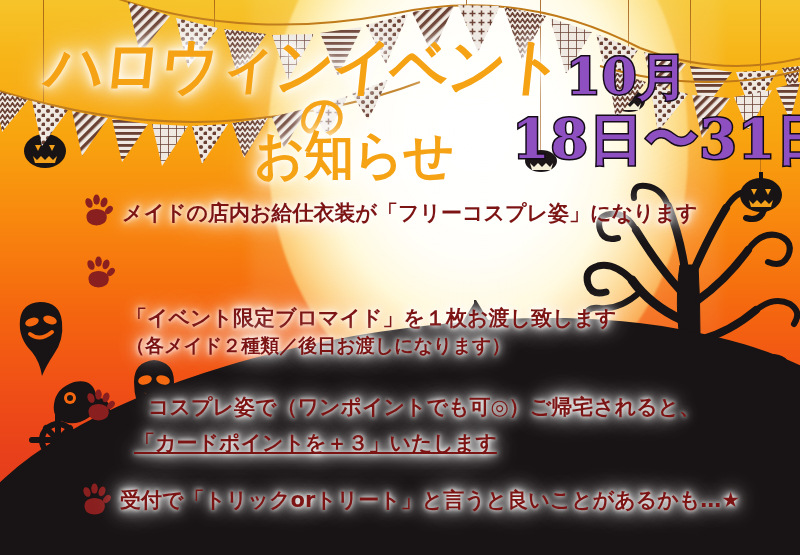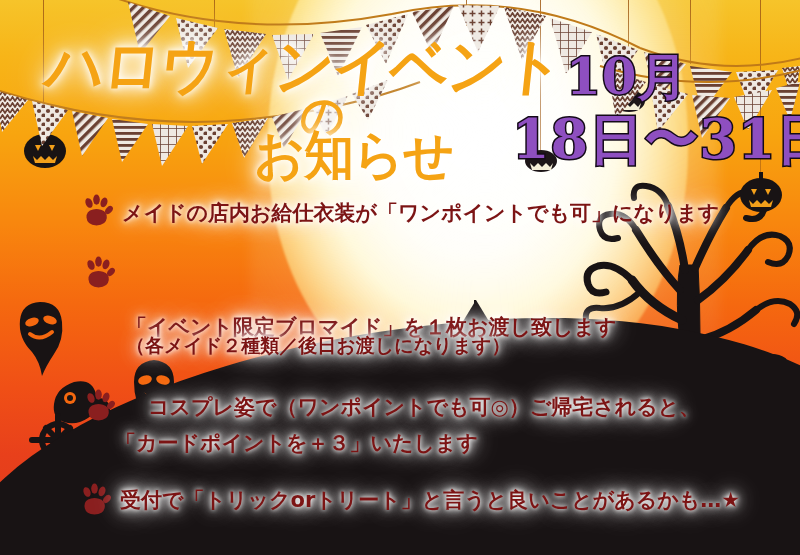--- a/index.html
+++ b/index.html
@@ -455,45 +455,45 @@
 
   <svg class="paw" style="left:80px; top:194px;" viewBox="0 0 34 34">
     <g fill="#8a1f1f">
       <ellipse cx="9" cy="9" rx="3.4" ry="5" transform="rotate(-22 9 9)"></ellipse>
       <ellipse cx="16.5" cy="5.6" rx="3.3" ry="5.1"></ellipse>
       <ellipse cx="24" cy="8.4" rx="3.3" ry="5" transform="rotate(20 24 8.4)"></ellipse>
       <ellipse cx="29" cy="16" rx="3.1" ry="4.6" transform="rotate(42 29 16)"></ellipse>
       <path d="M16.5 31.5 Q7 31 6.5 23.5 Q6 17 13 15.4 Q17 14.5 21 15.8 Q27.5 17.8 26.8 24 Q26 31 16.5 31.5 Z"></path>
     </g>
   </svg>
-  <div class="line" style="left:122px; top:199px;">メイドの店内お給仕衣装が「ワンポイントでも可」になります</div>
+  <div class="line" style="left:122px; top:199px;">メイドの店内お給仕衣装が「フリーコスプレ姿」になります</div>
 
   <svg class="paw" style="left:82px; top:256px;" viewBox="0 0 34 34">
     <g fill="#8a1f1f">
       <ellipse cx="9" cy="9" rx="3.4" ry="5" transform="rotate(-22 9 9)"></ellipse>
       <ellipse cx="16.5" cy="5.6" rx="3.3" ry="5.1"></ellipse>
       <ellipse cx="24" cy="8.4" rx="3.3" ry="5" transform="rotate(20 24 8.4)"></ellipse>
       <ellipse cx="29" cy="16" rx="3.1" ry="4.6" transform="rotate(42 29 16)"></ellipse>
       <path d="M16.5 31.5 Q7 31 6.5 23.5 Q6 17 13 15.4 Q17 14.5 21 15.8 Q27.5 17.8 26.8 24 Q26 31 16.5 31.5 Z"></path>
     </g>
   </svg>
-  <div class="line" style="left:126px; top:313px;font-family:Liberation Mono, monospace;">「イベント限定ブロマイド」を１枚お渡し致します</div>
+  <div class="line" style="left:126px; top:304px;font-family:Liberation Mono, monospace;">「イベント限定ブロマイド」を１枚お渡し致します</div>
   <div class="line small" style="left:126px; top:333px;">（各メイド２種類／後日お渡しになります）</div>
 
   <svg class="paw" style="left:82px; top:389px;" viewBox="0 0 34 34">
     <g fill="#8a1f1f">
       <ellipse cx="9" cy="9" rx="3.4" ry="5" transform="rotate(-22 9 9)"></ellipse>
       <ellipse cx="16.5" cy="5.6" rx="3.3" ry="5.1"></ellipse>
       <ellipse cx="24" cy="8.4" rx="3.3" ry="5" transform="rotate(20 24 8.4)"></ellipse>
       <ellipse cx="29" cy="16" rx="3.1" ry="4.6" transform="rotate(42 29 16)"></ellipse>
       <path d="M16.5 31.5 Q7 31 6.5 23.5 Q6 17 13 15.4 Q17 14.5 21 15.8 Q27.5 17.8 26.8 24 Q26 31 16.5 31.5 Z"></path>
     </g>
   </svg>
   <div class="line" style="left:126px; top:393px;padding-left:22px;">コスプレ姿で（ワンポイントでも可◎）ご帰宅されると、</div>
-  <div class="line" style="left:115px; top:429px;">「カードポイントを＋３」いたします</div>
+  <div class="line" style="left:134px; top:429px;text-decoration:underline;">「カードポイントを＋３」いたします</div>
 
   <svg class="paw" style="left:78px; top:483px;" viewBox="0 0 34 34">
     <g fill="#8a1f1f">
       <ellipse cx="9" cy="9" rx="3.4" ry="5" transform="rotate(-22 9 9)"></ellipse>
       <ellipse cx="16.5" cy="5.6" rx="3.3" ry="5.1"></ellipse>
       <ellipse cx="24" cy="8.4" rx="3.3" ry="5" transform="rotate(20 24 8.4)"></ellipse>
       <ellipse cx="29" cy="16" rx="3.1" ry="4.6" transform="rotate(42 29 16)"></ellipse>
       <path d="M16.5 31.5 Q7 31 6.5 23.5 Q6 17 13 15.4 Q17 14.5 21 15.8 Q27.5 17.8 26.8 24 Q26 31 16.5 31.5 Z"></path>
     </g>
   </svg>

